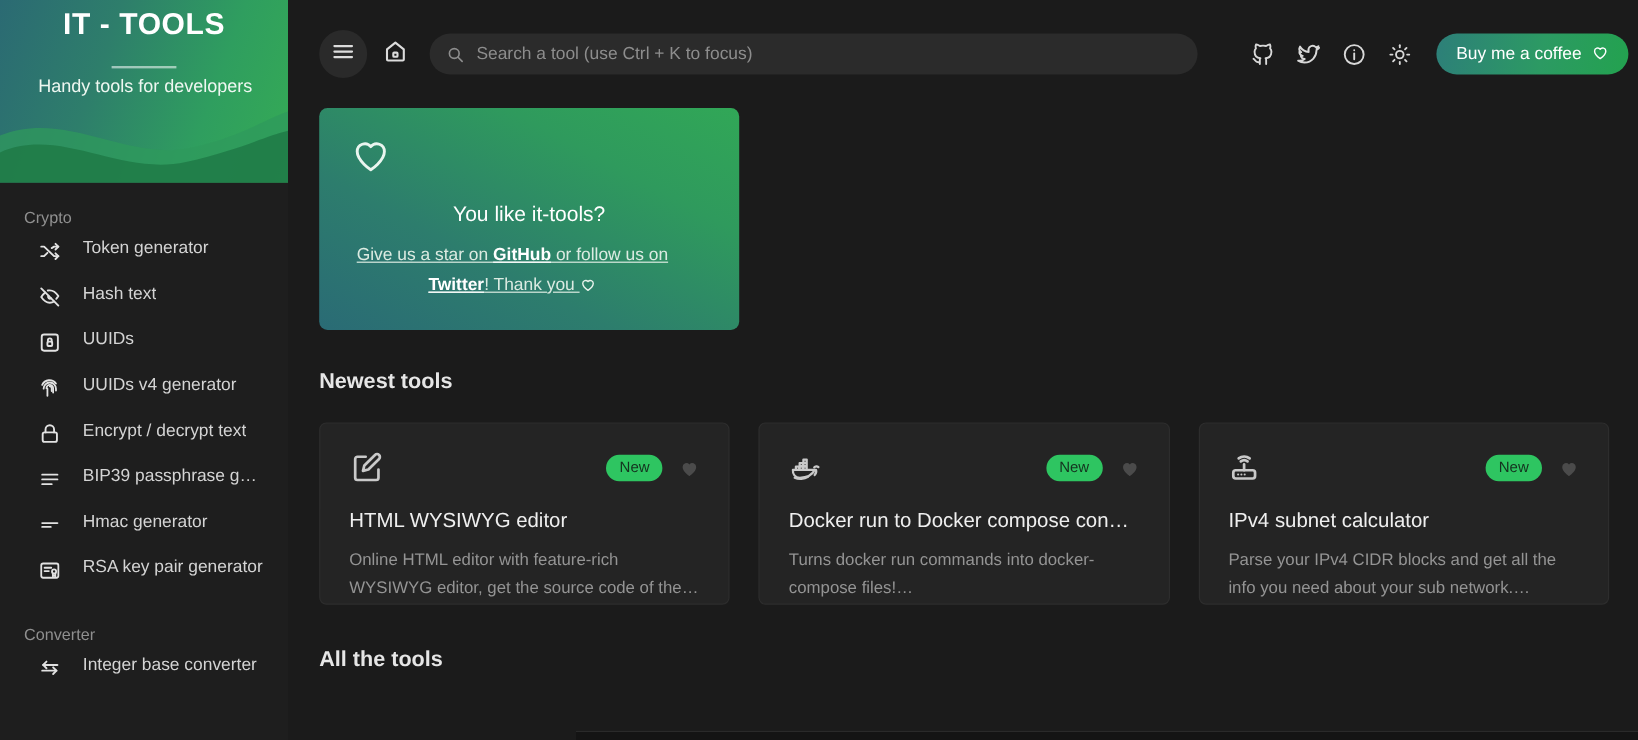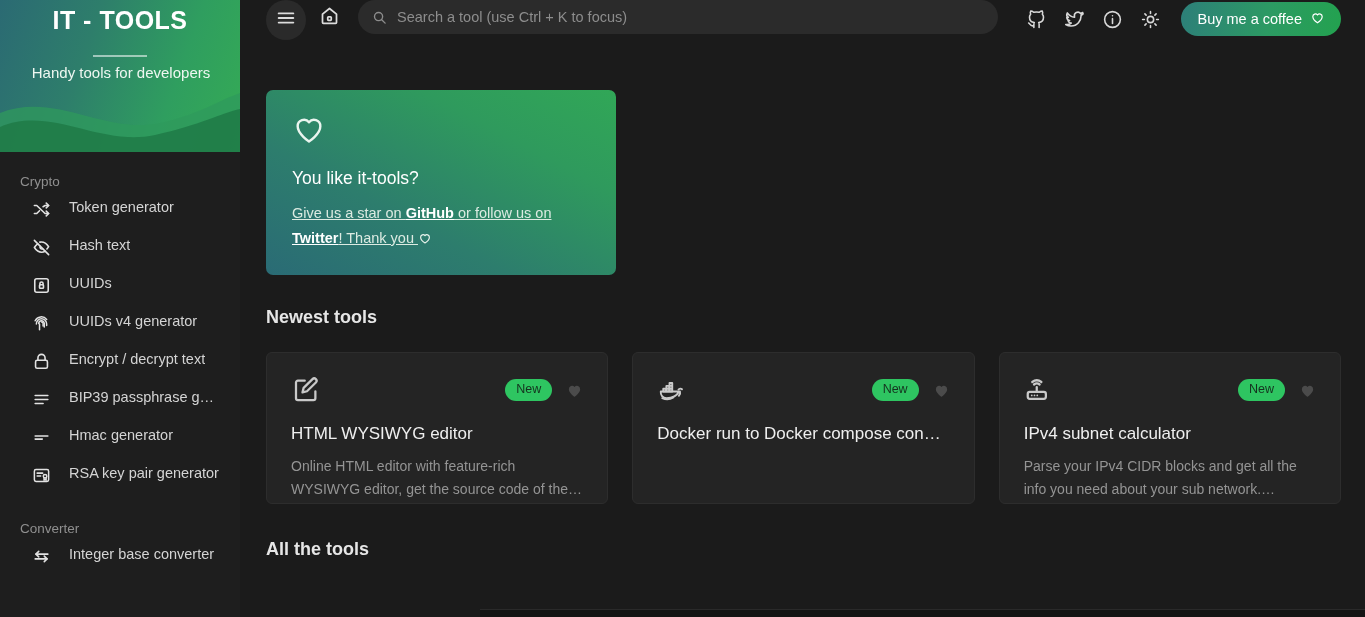--- a/index.html
+++ b/index.html
@@ -91,22 +91,22 @@
   .main {
     flex: 1 1 auto;
     height: 617px;
     background: #1b1b1b;
     position: relative;
     overflow: hidden;
   }
   .navbar {
     height: 90px;
     display: flex;
-    align-items: flex-start;
-    padding: 0 24px 0 26px;
+    align-items: center;
+    padding: 0 8px 0 26px;
     gap: 0;
   }
   .menu-btn {
     width: 40px; height: 40px;
     border-radius: 50%;
     background: #2a2a2a;
     display: flex; align-items: center; justify-content: center;
     cursor: pointer;
     flex: 0 0 40px;
   }
@@ -178,20 +178,21 @@
   }
 
   .hero {
     width: 350px;
     height: 185px;
     border-radius: 7px;
     background: linear-gradient(28deg, #2a6b75 0%, #2d7d6d 35%, #2f9a5d 72%, #31a757 100%);
     padding: 22px 26px;
     position: relative;
     margin-bottom: 32px;
+    text-align: center;
   }
   .hero-heart { color: #eaf5ef; width: 34px; height: 34px; display:block; }
   .hero-heart svg { width: 34px; height: 34px; }
   .hero-title {
     color: #ffffff;
     font-size: 17.5px;
     margin-top: 22px;
   }
   .hero-text {
     color: #dcebe2;
@@ -538,20 +539,21 @@
             <div class="card-top-right">
               <span class="badge-new">New</span>
               <span class="fav-heart">
                 <svg viewBox="0 0 24 24" fill="currentColor">
                     <path d="M12 20.8s-8-5.2-8-10.7A4.5 4.5 0 0112 7.2a4.5 4.5 0 018 2.9c0 5.5-8 10.7-8 10.7z"></path>
                   </svg>
               </span>
             </div>
           </div>
           <div class="card-title">Docker run to Docker compose con…</div>
+          <div class="card-desc">Turns docker run commands into docker-compose files!…</div>
         </div>
 
         <div class="tool-card">
           <div class="card-top">
             <span class="card-ico">
               <svg viewBox="0 0 24 24" fill="none" stroke="currentColor" stroke-width="1.8" stroke-linecap="round" stroke-linejoin="round">
                   <rect x="3" y="13.5" width="14.5" height="5.5" rx="1.6"></rect>
                   <circle cx="6.2" cy="16.3" r="0.7" fill="currentColor" stroke="none"></circle>
                   <circle cx="8.4" cy="16.3" r="0.7" fill="currentColor" stroke="none"></circle>
                   <circle cx="10.6" cy="16.3" r="0.7" fill="currentColor" stroke="none"></circle>

